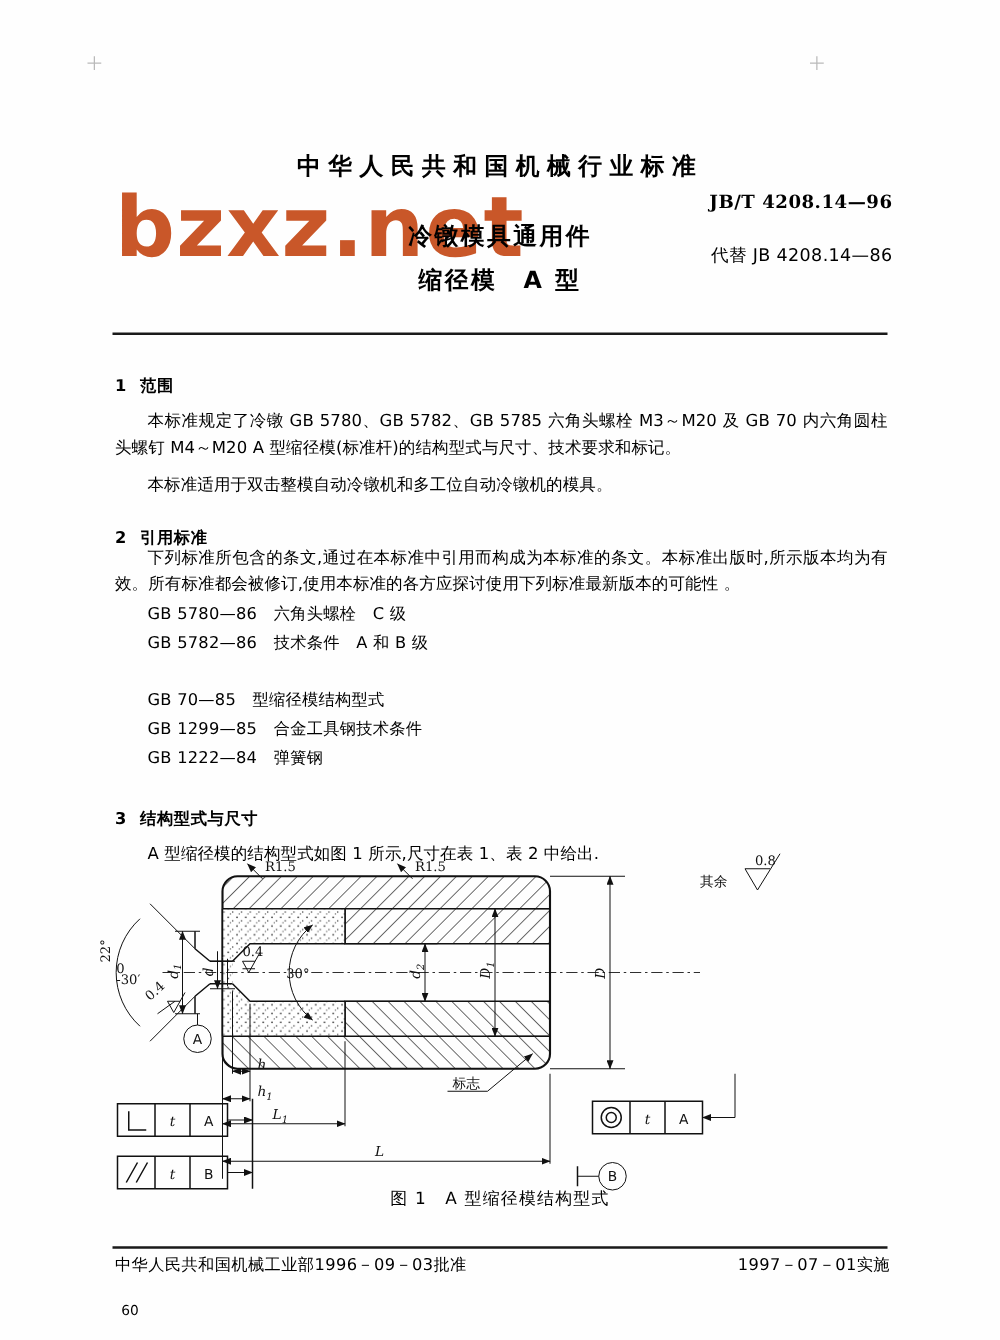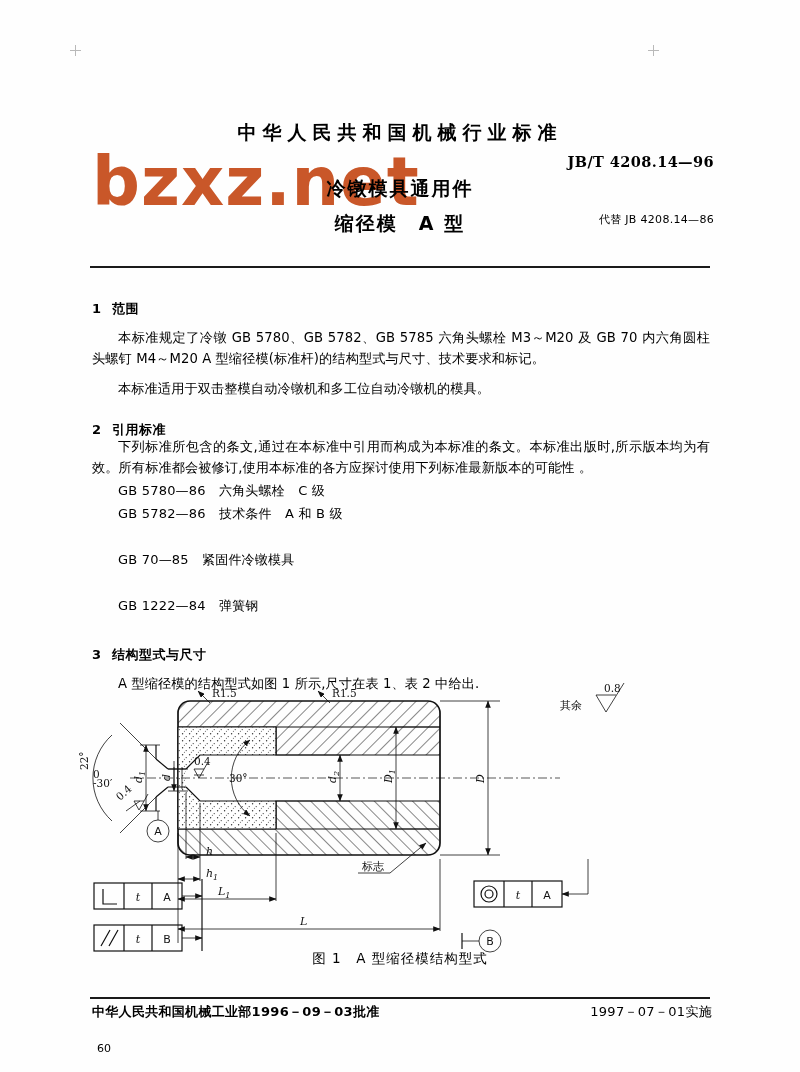--- a/index.html
+++ b/index.html
@@ -38,22 +38,22 @@
   .hdr-t2{
     position:absolute;left:0;right:0;top:211px;text-align:center;
     font-size:19px;font-weight:bold;letter-spacing:2px;z-index:3;
   }
   .hdr-no{
     position:absolute;right:86px;top:153px;
     font-size:14.5px;font-weight:bold;letter-spacing:.4px;
     font-family:"DejaVu Serif","Liberation Serif",serif;z-index:3;
   }
   .hdr-sub{
-    position:absolute;right:86px;top:212px;
-    font-size:11px;letter-spacing:.3px;z-index:3;
+    position:absolute;right:86px;top:196px;
+    font-size:14px;letter-spacing:.3px;z-index:3;
   }
   .rule{
     position:absolute;left:90px;width:620px;top:266px;
     height:2px;background:#1a1a1a;z-index:3;
   }
 
   
   .sec-h{
     position:absolute;font-size:13px;font-weight:bold;letter-spacing:.5px;
   }
@@ -71,21 +71,21 @@
   .fig-cap{
     position:absolute;left:0;right:0;top:950px;text-align:center;
     font-size:13.5px;letter-spacing:1px;
   }
 
   
   .foot-rule{
     position:absolute;left:90px;width:620px;top:997px;
     height:2px;background:#1a1a1a;
   }
-  .foot-l{position:absolute;left:92px;top:1003px;font-size:13px;font-weight:bold;letter-spacing:.3px;}
+  .foot-l{position:absolute;left:92px;top:1003px;font-size:13px;font-weight:normal;letter-spacing:.3px;}
   .foot-r{position:absolute;right:88px;top:1003px;font-size:13px;font-weight:normal;letter-spacing:.3px;}
   .pageno{position:absolute;left:97px;top:1042px;font-size:11px;}
 
   svg{display:block;overflow:visible;}
   .ln{stroke:#111;fill:none;}
   .thin{stroke-width:.8;}
   .med{stroke-width:1.2;}
   .thick{stroke-width:1.7;}
   .dash{stroke-dasharray:9 3 2 3;stroke-width:.7;}
   .ftxt{font-family:"DejaVu Serif","Liberation Serif",serif;font-style:italic;font-size:11px;fill:#111;}
@@ -117,21 +117,22 @@
   <div class="para" style="left:92px;top:327px;width:618px;text-indent:26px;">本标准规定了冷镦 GB 5780、GB 5782、GB 5785 六角头螺栓 M3～M20 及 GB 70 内六角圆柱头螺钉 M4～M20 A 型缩径模(标准杆)的结构型式与尺寸、技术要求和标记。</div>
   <div class="para" style="left:92px;top:378px;width:618px;text-indent:26px;">本标准适用于双击整模自动冷镦机和多工位自动冷镦机的模具。</div>
 
   <div class="sec-h" style="left:92px;top:409px;margin-top:12px;">
     <span class="num">2</span><span>引用标准</span>
   </div>
   <div class="para" style="left:92px;top:436px;width:618px;text-indent:26px;">下列标准所包含的条文,通过在本标准中引用而构成为本标准的条文。本标准出版时,所示版本均为有效。所有标准都会被修订,使用本标准的各方应探讨使用下列标准最新版本的可能性 。</div>
 
   <div class="std-line" style="left:118px;top:482px;"><span>GB 5780—86</span>　<span>六角头螺栓　C 级</span></div>
   <div class="std-line" style="left:118px;top:505px;"><span>GB 5782—86</span>　<span>技术条件　A 和 B 级</span></div>
-  <div class="std-line" style="left:118px;top:551px;"><span>GB 70—85</span>　<span>紧固件冷镦模具</span></div>
+  <div class="std-line" style="left:118px;top:551px;"><span>GB 70—85</span>　<span>型缩径模结构型式</span></div>
+  <div class="std-line" style="left:118px;top:574px;"><span>GB 1299—85</span>　<span>合金工具钢技术条件</span></div>
   <div class="std-line" style="left:118px;top:597px;"><span>GB 1222—84</span>　<span>弹簧钢</span></div>
 
   <div class="sec-h" style="left:92px;top:646px;">
     <span class="num">3</span><span>结构型式与尺寸</span>
   </div>
   <div class="para" style="left:92px;top:673px;width:618px;text-indent:26px;">A 型缩径模的结构型式如图 1 所示,尺寸在表 1、表 2 中给出.</div>
 
   <div class="figure">
   <svg width="620" height="290" viewBox="0 0 620 290">
     <defs>

